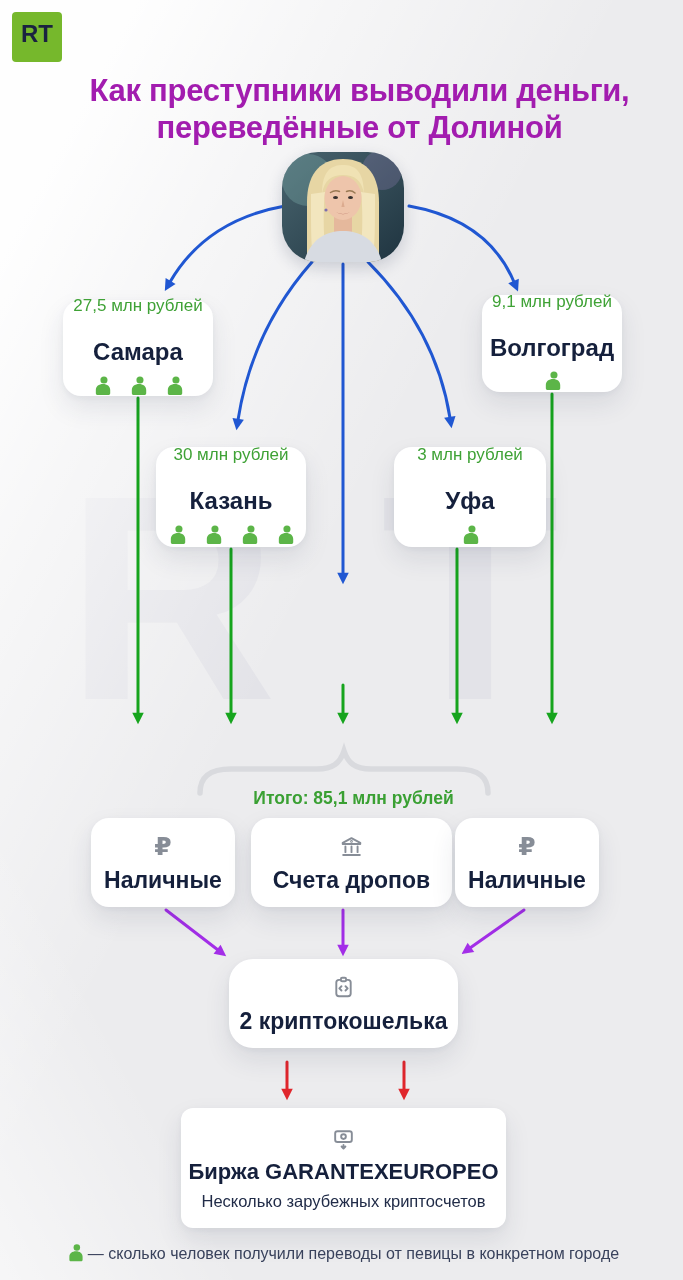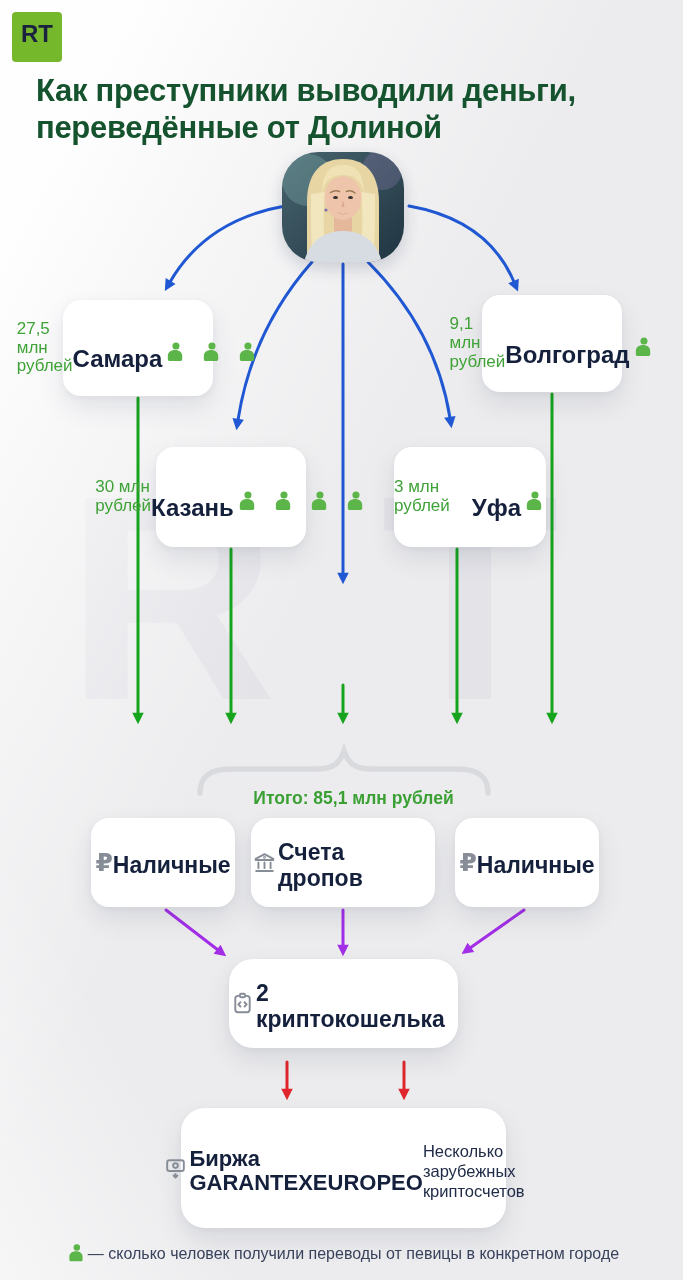--- a/index.html
+++ b/index.html
@@ -10,32 +10,32 @@
   .stripe{position:absolute;inset:0;z-index:1;pointer-events:none;}
   .stripe.s1{background:linear-gradient(118deg,rgba(255,255,255,.95) 10%,rgba(255,255,255,.55) 24%,rgba(255,255,255,0) 46%);}
   .stripe.s2{background:linear-gradient(62deg,rgba(255,255,255,.55) 0%,rgba(255,255,255,0) 18%);}
   .watermark{position:absolute;left:66px;top:452px;z-index:0;font-size:292px;font-weight:900;
              line-height:1;color:#e3e3e8;letter-spacing:104px;user-select:none;}
   
   .logo{position:absolute;left:12px;top:12px;width:50px;height:50px;background:#76b82c;
         border-radius:4px;display:flex;align-items:center;justify-content:center;z-index:2;}
   .logo span{font-size:24px;font-weight:900;color:#1a2240;letter-spacing:0;transform:translateY(-3px);}
   
-  .title{position:absolute;left:0;right:0;top:72px;z-index:2;
-         color:#14532d;font-size:31px;font-weight:800;line-height:37px;letter-spacing:-.3px;padding-left:36px;}
+  .title{position:absolute;left:0;right:0;top:72px;text-align:center;z-index:2;
+         color:#a21caf;font-size:31px;font-weight:800;line-height:37px;letter-spacing:-.3px;padding-left:36px;}
   
   .avatar{position:absolute;left:282px;top:152px;width:122px;height:110px;border-radius:36px;
           overflow:hidden;z-index:2;box-shadow:0 6px 16px rgba(30,40,70,.18);}
   .avatar svg{display:block;width:100%;height:100%;}
   
   svg.flow{position:absolute;left:0;top:0;z-index:1;}
   
   .card{position:absolute;background:#fff;border-radius:18px;z-index:2;
         box-shadow:0 12px 26px rgba(40,50,80,.10),0 2px 6px rgba(40,50,80,.05);
-        display:flex;flex-direction:row;align-items:center;justify-content:center;}
+        display:flex;flex-direction:column;align-items:center;justify-content:center;}
   .card .amount{font-size:17px;font-weight:500;color:#3fa236;line-height:1.1;}
   .card .cname{font-size:24px;font-weight:800;color:#15203c;margin-top:23px;line-height:1.1;}
   .people{display:flex;gap:11px;margin-top:8px;align-items:flex-end;}
   .people svg{width:25px;height:25px;fill:#5cb548;}
   .chicon{height:30px;display:flex;align-items:center;justify-content:center;color:#878d97;
           font-size:25px;font-weight:600;line-height:1;}
   .chicon svg{width:27px;height:27px;}
   .clabel{font-size:23px;font-weight:800;color:#15203c;margin-top:6px;line-height:1.1;}
   .sub{font-size:16.5px;font-weight:400;color:#212c48;margin-top:8px;line-height:1.2;}
   .total{position:absolute;left:0;right:0;top:788px;text-align:center;z-index:2;
@@ -208,21 +208,21 @@
 </div>
   </div>
 
   <div class="total">Итого: 85,1 млн рублей</div>
 
   <div class="card" style="left:91px;top:818px;width:144px;height:89px">
     <div class="chicon">₽</div>
     <div class="clabel">Наличные</div>
   </div>
 
-  <div class="card" style="left:251px;top:818px;width:184px;height:89px">
+  <div class="card" style="left:251px;top:818px;width:201px;height:89px">
     <div class="chicon">
       <svg viewBox="0 0 24 24" fill="none" stroke="#878d97" stroke-width="1.7" stroke-linecap="round" stroke-linejoin="round">
         <path d="M4.2 8.7 12 4.6l7.8 4.1v1.1H4.2Z"></path>
         <circle cx="12" cy="7.5" r="0.35" fill="#878d97"></circle>
         <path d="M6.6 12v5M12 12v5M17.4 12v5"></path>
         <path d="M4.6 19.5h14.8"></path>
       </svg>
     </div>
     <div class="clabel">Счета дропов</div>
   </div>
@@ -236,21 +236,21 @@
     <div class="chicon">
       <svg viewBox="0 0 24 24" fill="none" stroke="#878d97" stroke-width="1.7" stroke-linecap="round" stroke-linejoin="round">
         <rect x="5.6" y="5.2" width="12.8" height="14.6" rx="2.4"></rect>
         <rect x="9.7" y="3.3" width="4.6" height="3.2" rx="1.1" fill="#fff"></rect>
         <path d="M10.2 10.9 8.3 12.8l1.9 1.9M13.8 10.9l1.9 1.9-1.9 1.9"></path>
       </svg>
     </div>
     <div class="clabel">2 криптокошелька</div>
   </div>
 
-  <div class="card" style="left:181px;top:1108px;width:325px;height:120px;border-radius:24px">
+  <div class="card" style="left:181px;top:1108px;width:325px;height:120px;border-radius:12px">
     <div class="chicon">
       <svg viewBox="0 0 24 24" fill="none" stroke="#878d97" stroke-width="1.7" stroke-linecap="round" stroke-linejoin="round">
         <rect x="4.6" y="4.6" width="14.8" height="9.6" rx="2"></rect>
         <circle cx="12" cy="9.4" r="2.1"></circle>
         <path d="M12 16.8v3M10.3 18.2 12 20l1.7-1.8"></path>
       </svg>
     </div>
     <div class="clabel" style="font-size:22px">Биржа GARANTEXEUROPEO</div>
     <div class="sub">Несколько зарубежных криптосчетов</div>
   </div>

